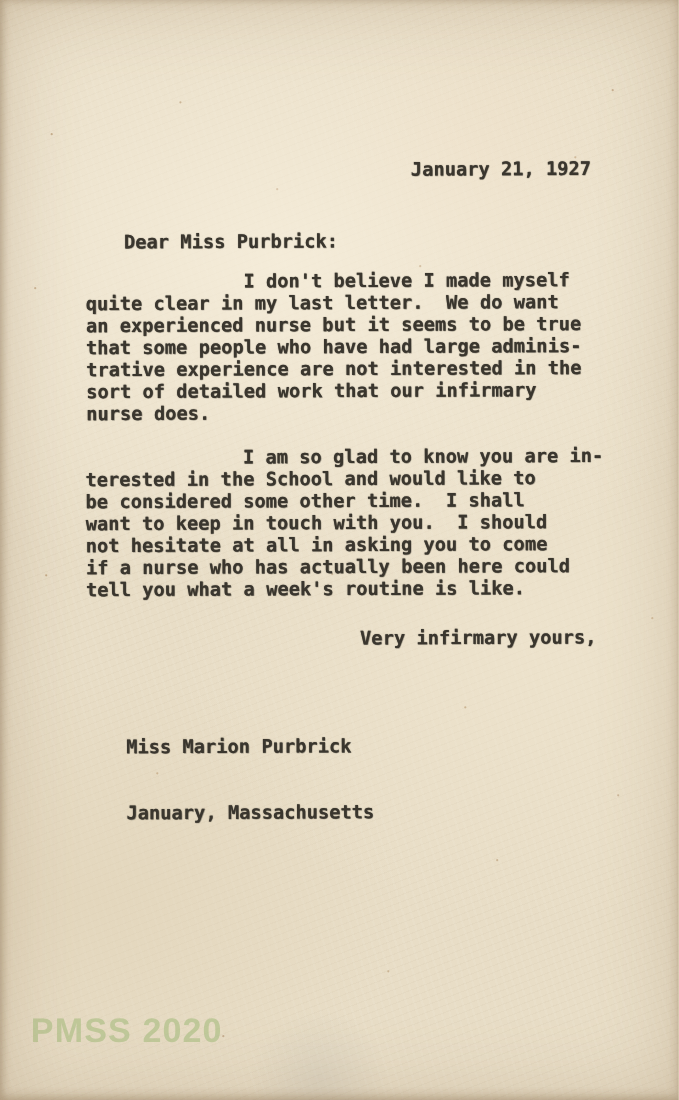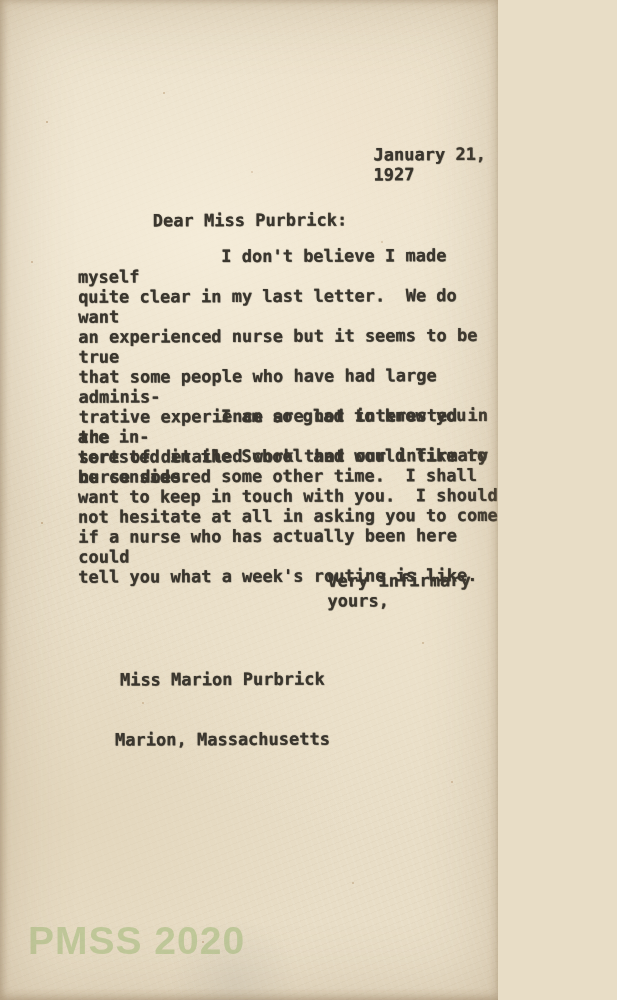--- a/index.html
+++ b/index.html
@@ -2,21 +2,21 @@
 <html><head>
 <meta charset="utf-8">
 <style>
   html, body {
     margin: 0;
     padding: 0;
     background: #e8ddc6;
   }
   .page {
     position: relative;
-    width: 498px;
+    width: 617px;
     height: 1000px;
     overflow: hidden;
     background-color: #e8ddc6;
     background-image:
       radial-gradient(ellipse 700px 460px at 42% 24%, rgba(248,240,222,0.78), rgba(248,240,222,0) 65%),
       radial-gradient(ellipse 520px 420px at 78% 58%, rgba(241,231,209,0.55), rgba(241,231,209,0) 62%),
       radial-gradient(ellipse 430px 320px at 14% 82%, rgba(223,209,181,0.55), rgba(223,209,181,0) 66%),
       radial-gradient(circle 200px at 70% 14%, rgba(236,215,189,0.35), rgba(236,215,189,0) 70%),
       radial-gradient(circle 90px at 47% 98%, rgba(185,182,172,0.25), rgba(185,182,172,0) 70%),
       repeating-linear-gradient(73deg, rgba(255,255,255,0.055) 0 2px, rgba(0,0,0,0) 2px 7px),
@@ -95,32 +95,32 @@
     font-size: 17px;
     line-height: 20px;
     font-weight: 700;
     color: #3a362e;
     white-space: pre-wrap;
     text-shadow:
       0 0 1px rgba(58,54,46,0.75),
       0.5px 0.5px 0.5px rgba(58,54,46,0.35);
   }
   .date      { top: 145px; left: 375px; }
-  .salute    { top: 210px; left: 114px; margin-left: 40px; }
+  .salute    { top: 210px; left: 114px; }
   .para1     { top: 246px; left: 79px;  }
   .para2     { top: 406px; left: 78px;  }
   .closing   { top: 571px; left: 327px; }
   .sigblock  { top: 629px; left: 114px; }
-  .sigblock span { display: block; text-align: center; }
+  .sigblock span { display: block; }
   .watermark {
     position: absolute;
     left: 28px;
     top: 919px;
     font-family: "Liberation Sans", sans-serif;
-    font-size: 39px;
+    font-size: 31px;
     font-weight: 600;
     letter-spacing: 1px;
     color: rgba(157,185,117,0.52);
   }
 </style>
 </head>
 <body>
 
 <div class="page">
   <div class="speck"></div>
@@ -144,18 +144,18 @@
 be considered some other time.  I shall
 want to keep in touch with you.  I should
 not hesitate at all in asking you to come
 if a nurse who has actually been here could
 tell you what a week's routine is like.</div>
 
     <div class="tw closing">Very infirmary yours,</div>
 
     <div class="tw sigblock">
       <span>Miss Marion Purbrick</span>
-      <span>Marion, Massachusetts</span>
+      <span>January, Massachusetts</span>
     </div>
   </div>
 
   <div class="watermark">PMSS 2020</div>
 </div>
 
 </body></html>

